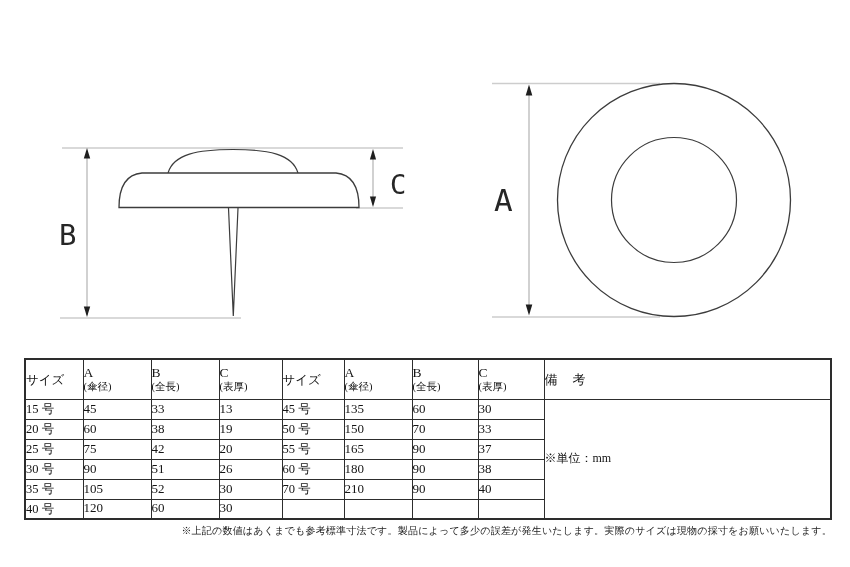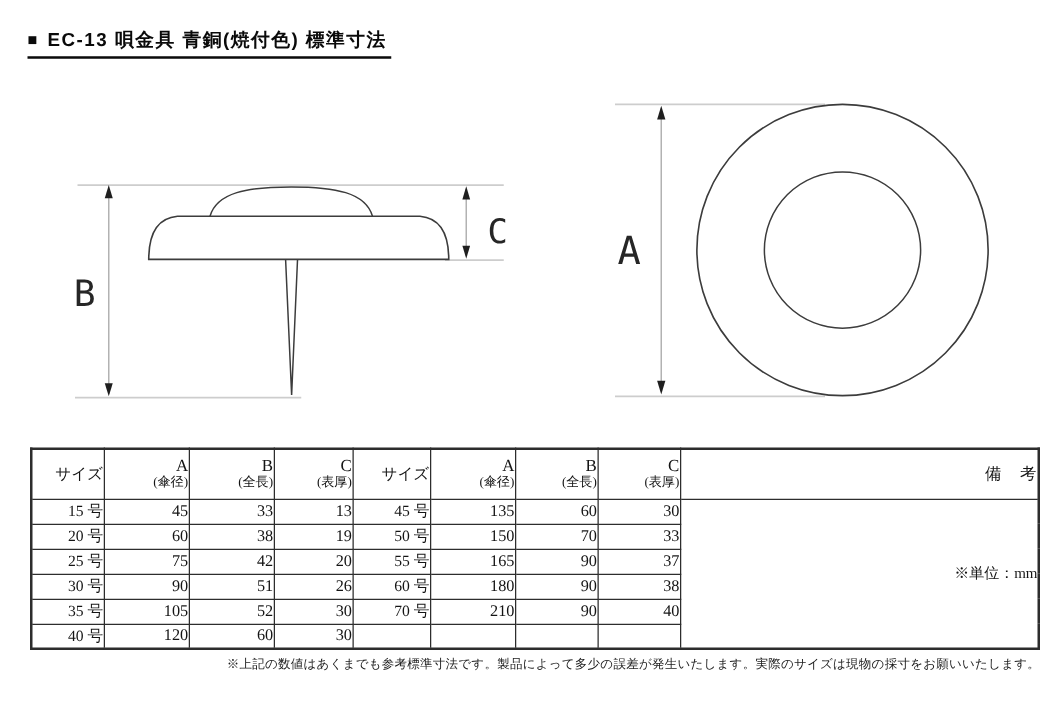--- a/index.html
+++ b/index.html
@@ -27,21 +27,21 @@
     font-family:"DejaVu Sans Mono","Liberation Mono",monospace;
     fill:#262626;font-weight:500;
   }
   
   table.dim{
     position:absolute;left:24px;top:358px;width:806px;
     border-collapse:collapse;table-layout:fixed;
     border:2px solid #2d2d2d;
   }
   .dim th,.dim td{
-    border:1px solid #2d2d2d;text-align:right;vertical-align:middle;
+    border:1px solid #2d2d2d;text-align:left;vertical-align:middle;
     padding:0;line-height:1.15;font-weight:normal;overflow:hidden;
   }
   .dim thead tr{height:40px;}
   .dim tbody tr{height:20px;}
   .hd-main{font-size:13.5px;}
   .hd-sub{font-size:10.5px;}
   .hd-size{font-size:12.5px;}
   .hd-remarks{font-size:13px;letter-spacing:1px;}
   .cell-size{font-size:12.5px;margin-top:12px;}
   .cell-num{font-size:13px;}
@@ -50,23 +50,20 @@
   .footnote{
     position:absolute;right:18px;top:524px;white-space:nowrap;
     font-size:10px;letter-spacing:0.2px;color:#1c1c1c;
   }
 </style>
 </head>
 <body>
 
 <div class="page">
 
-  <div class="title">
-    <span class="bullet">■</span><span>EC-13 唄金具 青銅(焼付色) 標準寸法</span>
-  </div>
 
   <svg class="side-view" viewBox="50 130 370 200">
 
     <line class="extline" x1="62" y1="148" x2="403" y2="148"></line>
     <line class="extline" x1="356" y1="208" x2="403" y2="208"></line>
     <line class="extline" x1="60" y1="318" x2="241" y2="318"></line>
 
     <line class="dimline" x1="87" y1="151" x2="87" y2="315"></line>
     <polygon class="arrowhead" points="87,148 83.8,158.5 90.2,158.5"></polygon>
     <polygon class="arrowhead" points="87,317 83.8,306.5 90.2,306.5"></polygon>

